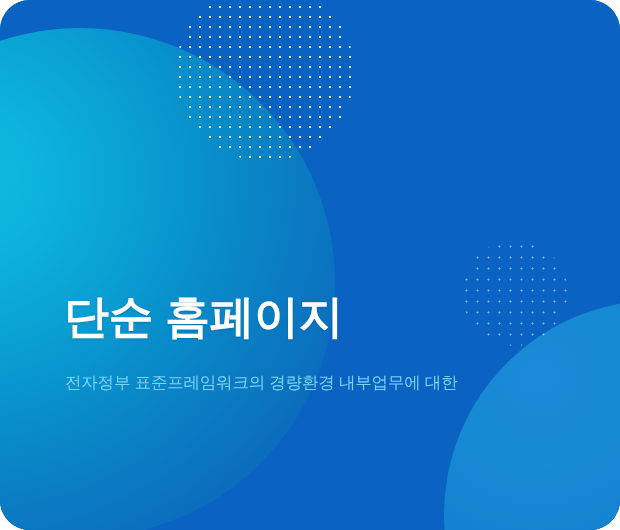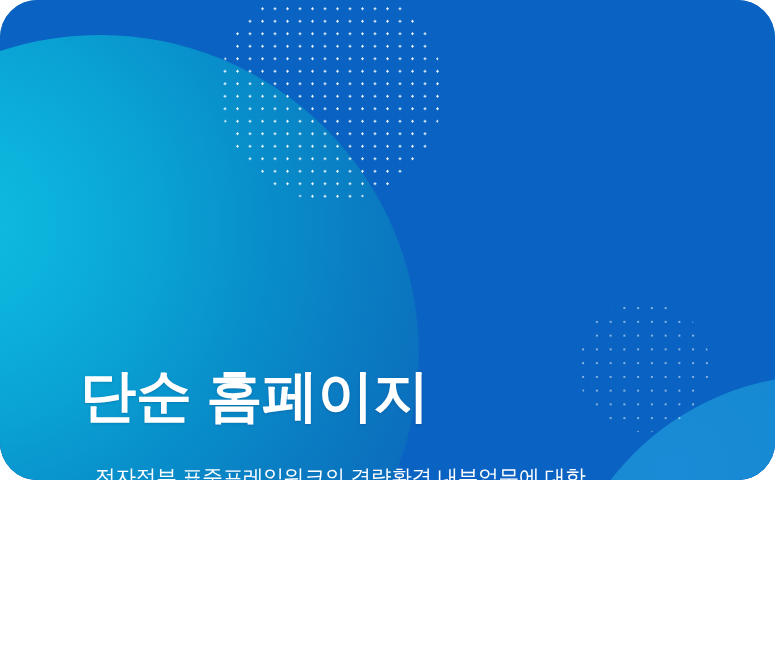--- a/index.html
+++ b/index.html
@@ -10,21 +10,21 @@
   body {
     width: 620px;
     height: 530px;
     font-family: "Liberation Sans", "DejaVu Sans", sans-serif;
   }
 
   
   .hero {
     position: relative;
     width: 620px;
-    height: 384px;
+    height: 530px;
     border-radius: 30px;
     overflow: hidden;
     background: #0a63c2;
     box-sizing: border-box;
   }
 
   
   .hero-bg {
     position: absolute;
     inset: 0;
@@ -108,25 +108,25 @@
     margin: 0;
     font-size: 45px;
     font-weight: bold;
     line-height: 1.12;
     color: #ffffff;
     letter-spacing: -0.5px;
     text-shadow: 0 1px 2px rgba(0, 40, 90, 0.22);
   }
 
   .hero-subtitle {
-    margin: 26px 0 0 12px;
+    margin: 26px 0 0 1px;
     font-size: 16.5px;
     font-weight: normal;
     line-height: 28px;
-    color: #ffffff;
+    color: #7dd3fc;
     letter-spacing: -0.2px;
   }
   .hero-subtitle .sub-line {
     display: block;
     white-space: nowrap;
   }
 </style>
 </head>
 <body>
 

